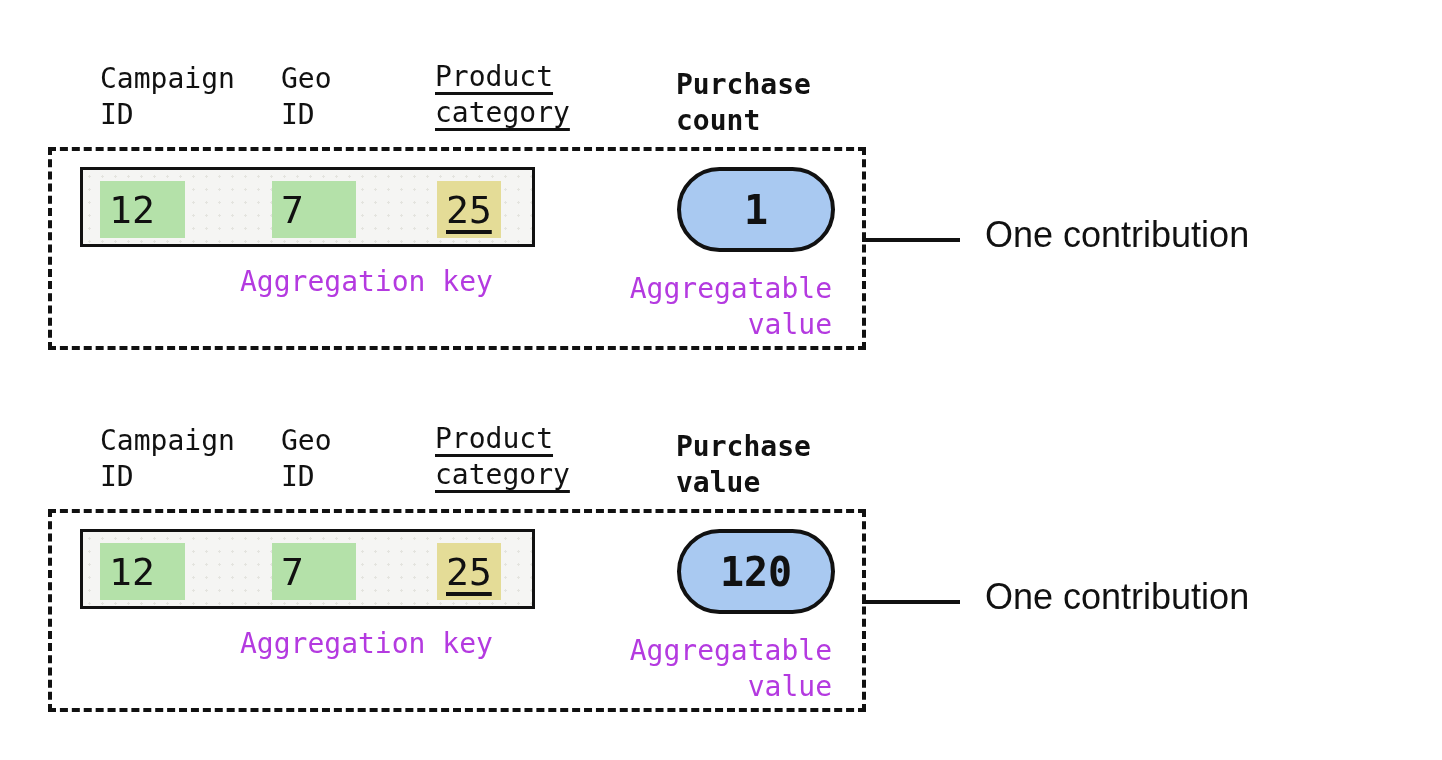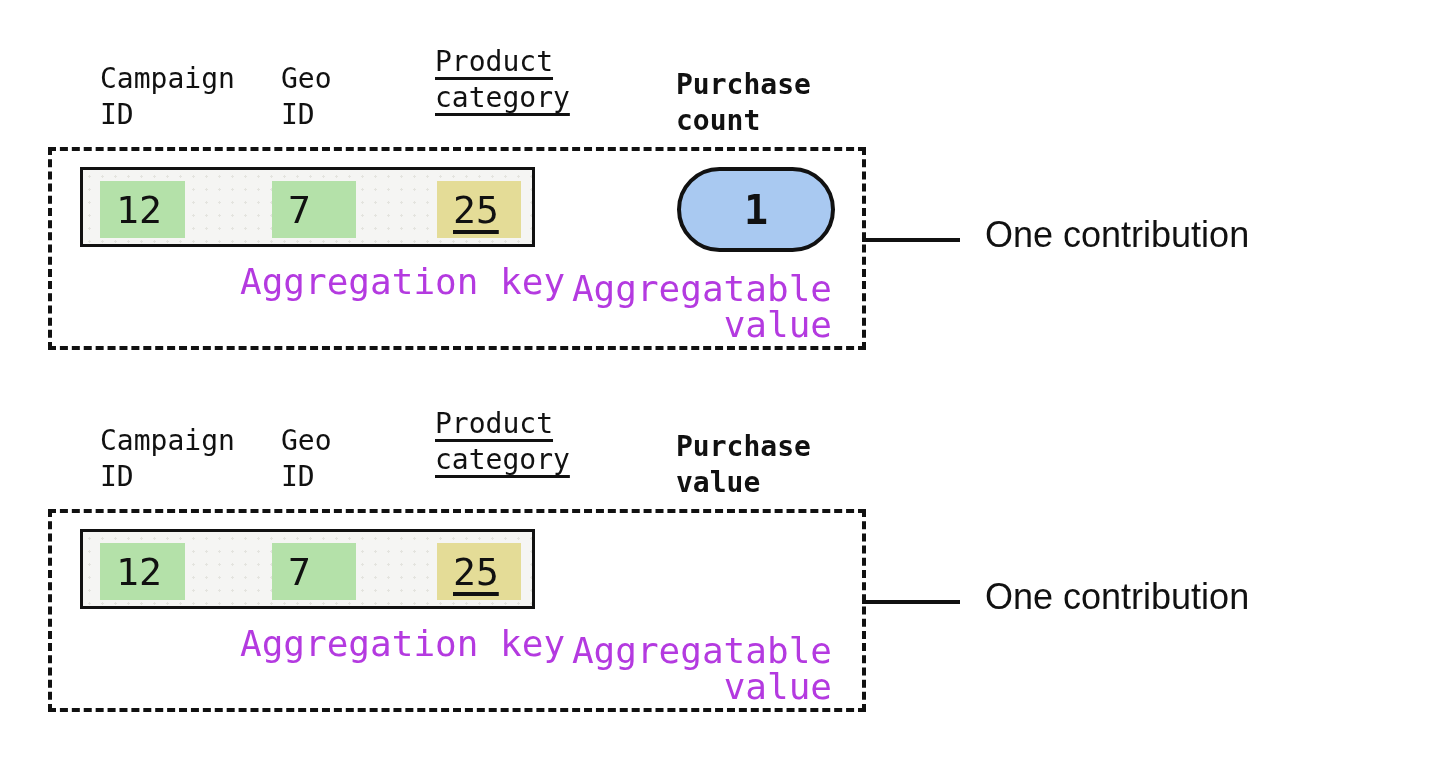--- a/index.html
+++ b/index.html
@@ -24,21 +24,21 @@
   .section.s1 { top: 362px; }
 
   .hdr {
     position: absolute;
     font-size: 28px; line-height: 36px;
     white-space: pre-line;
     letter-spacing: 0;
   }
   .hdr-campaign { left: 100px; top: 61px; }
   .hdr-geo      { left: 281px; top: 61px; }
-  .hdr-product  { left: 435px; top: 44px;
+  .hdr-product  { left: 435px; top: 59px;
                   text-decoration: underline;
                   text-decoration-thickness: 2.5px;
                   text-underline-offset: 6px; }
   .hdr-metric   { left: 676px; top: 67px; font-weight: 700; }
 
   .dotted-box {
     position: absolute; left: 48px; top: 147px; width: 818px; height: 203px;
     border: 4px dashed var(--ink);
   }
 
@@ -46,45 +46,45 @@
     position: absolute; left: 80px; top: 167px; width: 455px; height: 80px;
     border: 3.5px solid var(--ink);
     background-color: #f5f5f3;
     background-image: radial-gradient(#e4e4df 1.2px, transparent 1.3px);
     background-size: 13px 13px;
   }
 
   .cell {
     position: absolute; top: 181px; height: 57px;
     display: flex; align-items: center;
-    padding-left: 16px;
+    padding-left: 9px;
     font-size: 38px;
   }
   .cell-campaign { left: 100px; width: 85px; background: var(--key-highlight); }
   .cell-geo      { left: 272px; width: 84px; background: var(--key-highlight); }
-  .cell-product  { left: 437px; width: 84px; background: var(--category-highlight); }
+  .cell-product  { left: 437px; width: 64px; background: var(--category-highlight); }
   .cell-product .num-underline {
     text-decoration: underline;
     text-decoration-thickness: 4px;
     text-underline-offset: 7px;
   }
 
   .pill {
     position: absolute; left: 677px; top: 167px; width: 158px; height: 85px;
     background: var(--value-fill);
     border: 4px solid var(--ink);
     border-radius: 44px;
     display: flex; align-items: center; justify-content: center;
     font-size: 40px; font-weight: 700;
   }
 
   .lbl {
     position: absolute;
     color: var(--label-purple);
-    font-size: 36px; line-height: 36px;
+    font-size: 28px; line-height: 36px;
   }
   .lbl-aggkey { left: 240px; top: 264px; white-space: nowrap; }
   .lbl-aggval { left: 560px; top: 271px; width: 272px; text-align: right; white-space: pre-line; }
 
   .connector {
     position: absolute; left: 862px; top: 238px; width: 98px; height: 4px;
     background: var(--ink);
   }
 
   .annotation {
@@ -150,20 +150,23 @@
     <div class="cell cell-campaign">
       <span>12</span>
     </div>
     <div class="cell cell-geo">
       <span>7</span>
     </div>
     <div class="cell cell-product">
       <span class="num-underline">25</span>
     </div>
 
+    <div class="pill">
+      <span>120</span>
+    </div>
 
     <div class="lbl lbl-aggkey">Aggregation key</div>
     <div class="lbl lbl-aggval">Aggregatable
 value</div>
 
     <div class="connector"></div>
     <div class="annotation">One contribution</div>
   </div>
 
 </div>

